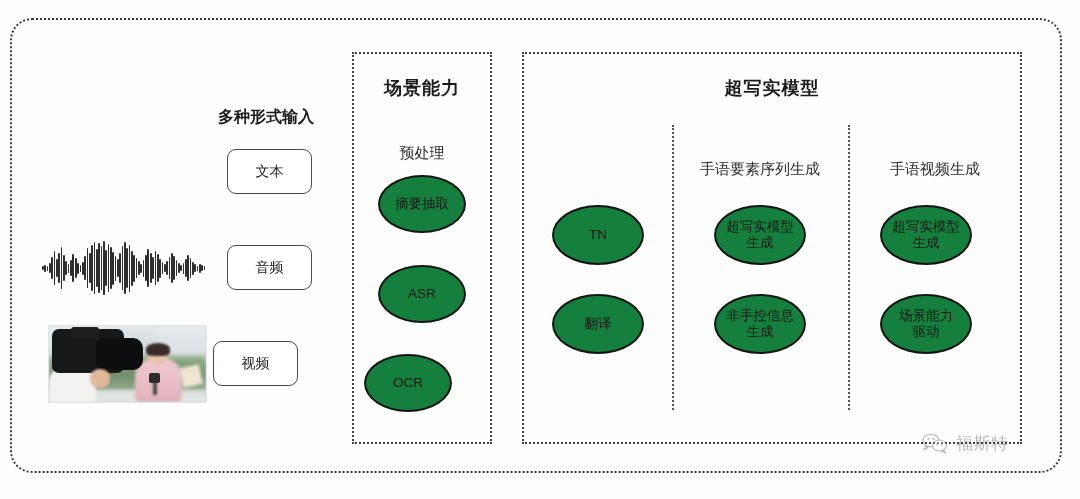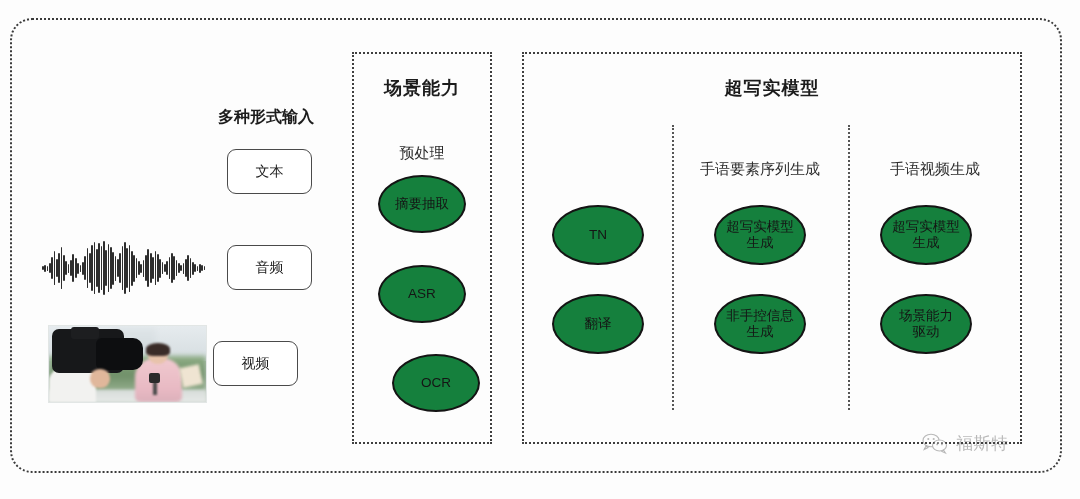--- a/index.html
+++ b/index.html
@@ -357,21 +357,21 @@
   </div>
 
   <div class="panel panel-scene">
     <div class="panel-title" style="top:22px;">场景能力</div>
   </div>
 
   <div class="sub-header" style="left:352px; top:144px; width:140px;">预处理</div>
 
   <div class="ellipse" style="left:378px; top:175px; width:88px; height:58px;">摘要抽取</div>
   <div class="ellipse" style="left:378px; top:265px; width:88px; height:58px;">ASR</div>
-  <div class="ellipse" style="left:392px; top:354px; width:88px; height:58px;">OCR</div>
+  <div class="ellipse" style="left:364px; top:354px; width:88px; height:58px;">OCR</div>
 
   <div class="panel panel-core">
     <div class="panel-title" style="top:22px;">超写实模型</div>
   </div>
 
   <div class="v-divider" style="left:672px;"></div>
   <div class="v-divider" style="left:848px;"></div>
 
   <div class="ellipse" style="left:552px; top:205px; width:92px; height:60px;">TN</div>
   <div class="ellipse" style="left:552px; top:294px; width:92px; height:60px;">翻译</div>

